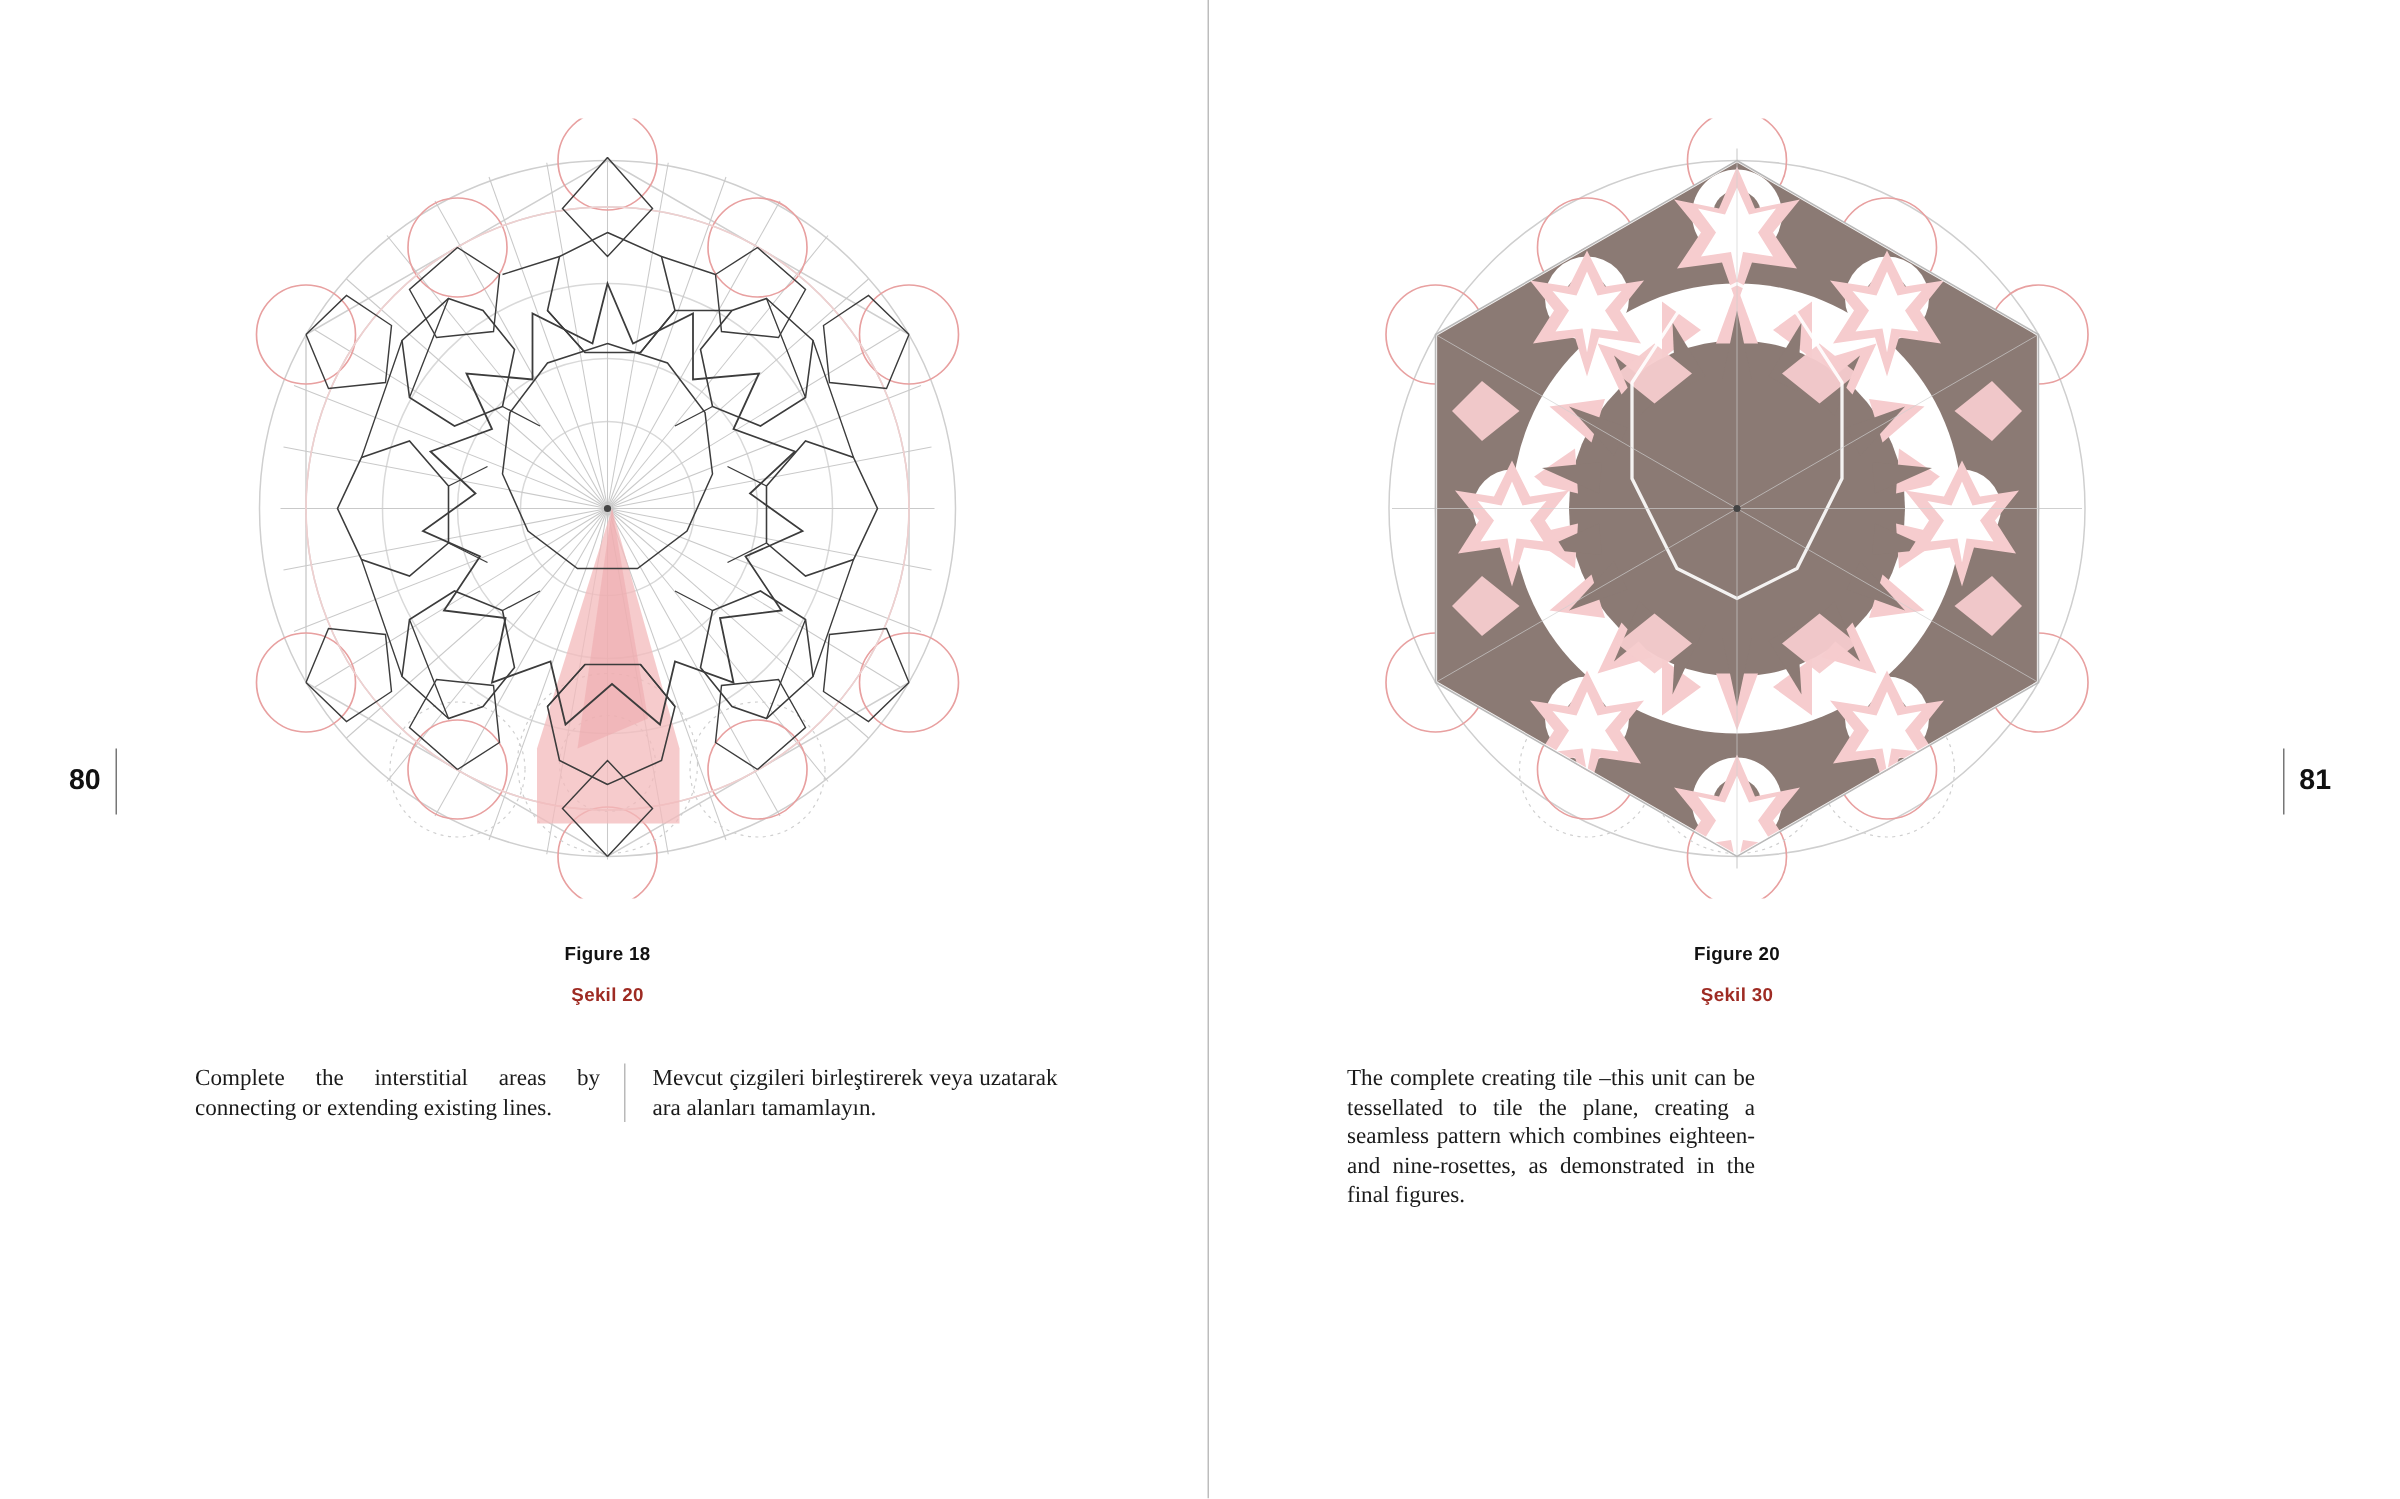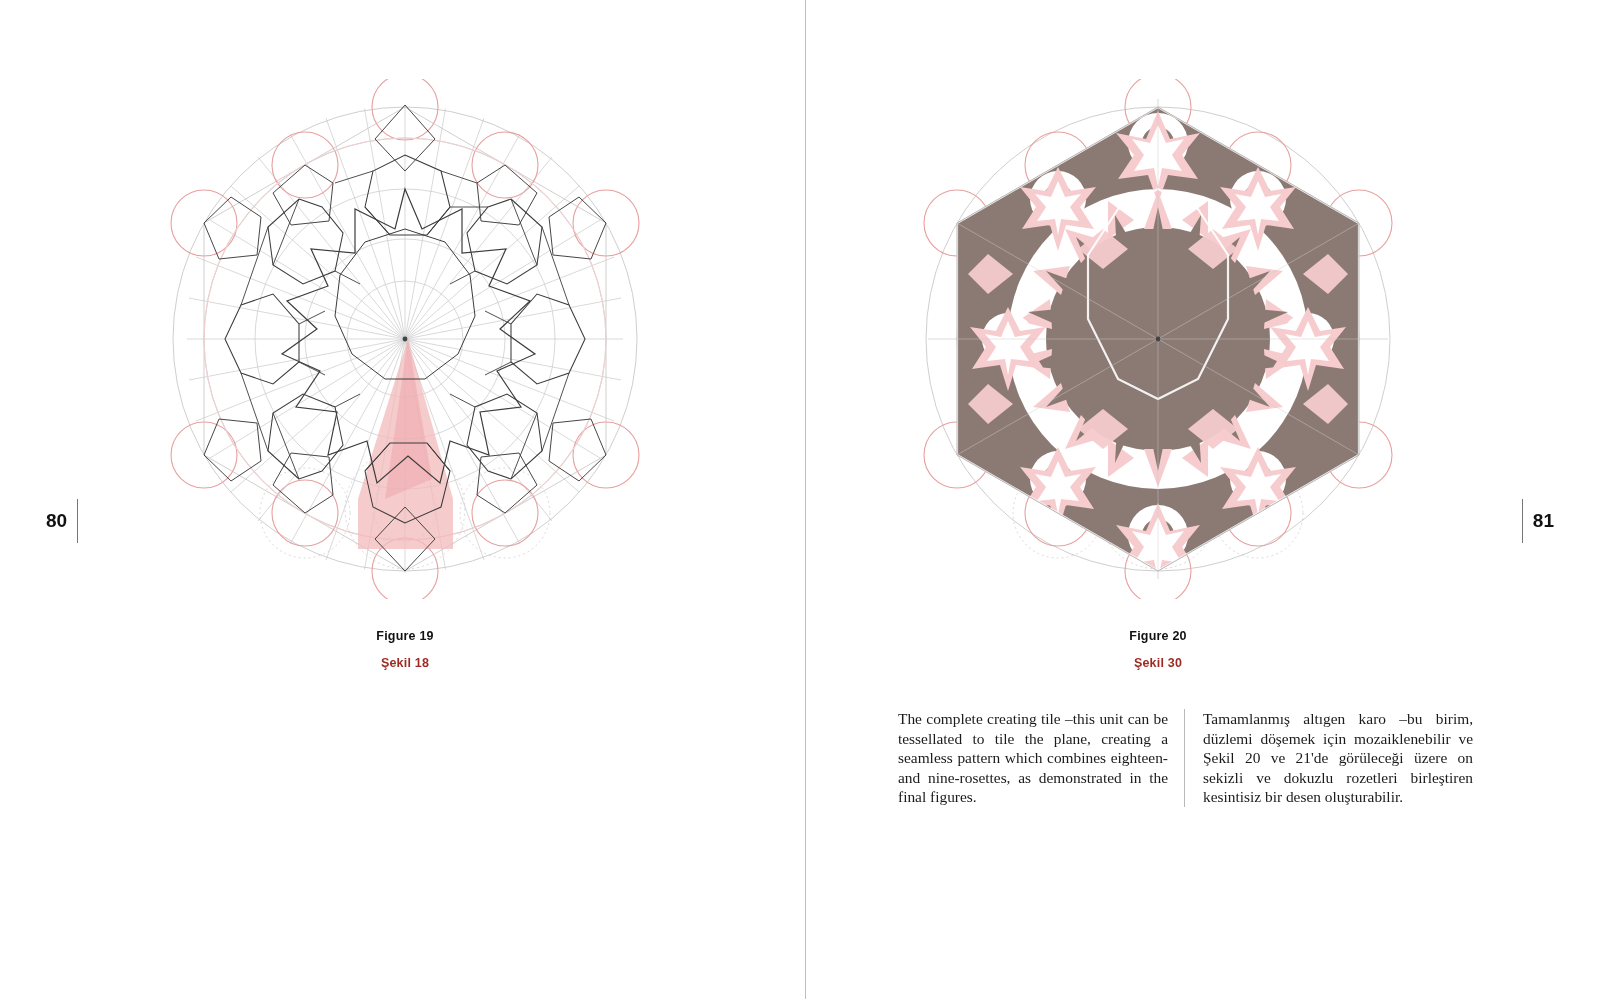--- a/index.html
+++ b/index.html
@@ -247,24 +247,32 @@
                      M366,283 L340,296 M154,283 L180,296 M330,328 L305,315 M190,328 L215,315
                      M245,364 L220,392 M282,364 L305,392"></path>
             <path d="M123,148 L96,226 M397,148 L424,226 M123,372 L96,294 M397,372 L424,294
                      M128,334 L154,400 M392,334 L366,400 M128,186 L154,120 M392,186 L366,120"></path>
           </g>
 
           <circle cx="260" cy="260" r="2.4" fill="#444"></circle>
         </svg>
       </div>
 
-      <div class="caption-en">Figure 19</div>
-      <div class="caption-tr">Şekil 18</div>
-    </div>
-
+      <div class="caption-en">Figure 18</div>
+      <div class="caption-tr">Şekil 20</div>
+    </div>
+
+    <div class="textblock tb-left">
+      <div class="col en">
+        <p>Complete the interstitial areas by connecting or extending existing lines.</p>
+      </div>
+      <div class="col tr">
+        <p>Mevcut çizgileri birleştirerek veya uzatarak ara alanları tamamlayın.</p>
+      </div>
+    </div>
   </div>
 
   <div class="page">
 
     <div class="folio folio-right">
       <span>81</span>
       <span class="rule"></span>
     </div>
 
     <div class="figwrap" style="left:98px;right:auto;width:520px;">
@@ -424,20 +432,17 @@
       </div>
 
       <div class="caption-en">Figure 20</div>
       <div class="caption-tr">Şekil 30</div>
     </div>
 
     <div class="textblock" style="top:690px;left:98px;width:575px;">
       <div class="col en">
         <p>The complete creating tile –this unit can be tessellated to tile the plane, creating a seamless pattern which combines eighteen- and nine-rosettes, as demonstrated in the final figures.</p>
       </div>
-      <div class="col tr">
-        <p>Tamamlanmış altıgen karo –bu birim, düzlemi döşemek için mozaiklenebilir ve Şekil 20 ve 21'de görüleceği üzere on sekizli ve dokuzlu rozetleri birleştiren kesintisiz bir desen oluşturabilir.</p>
-      </div>
     </div>
   </div>
 
   <div class="gutter"></div>
 </div>
 
 </body></html>

